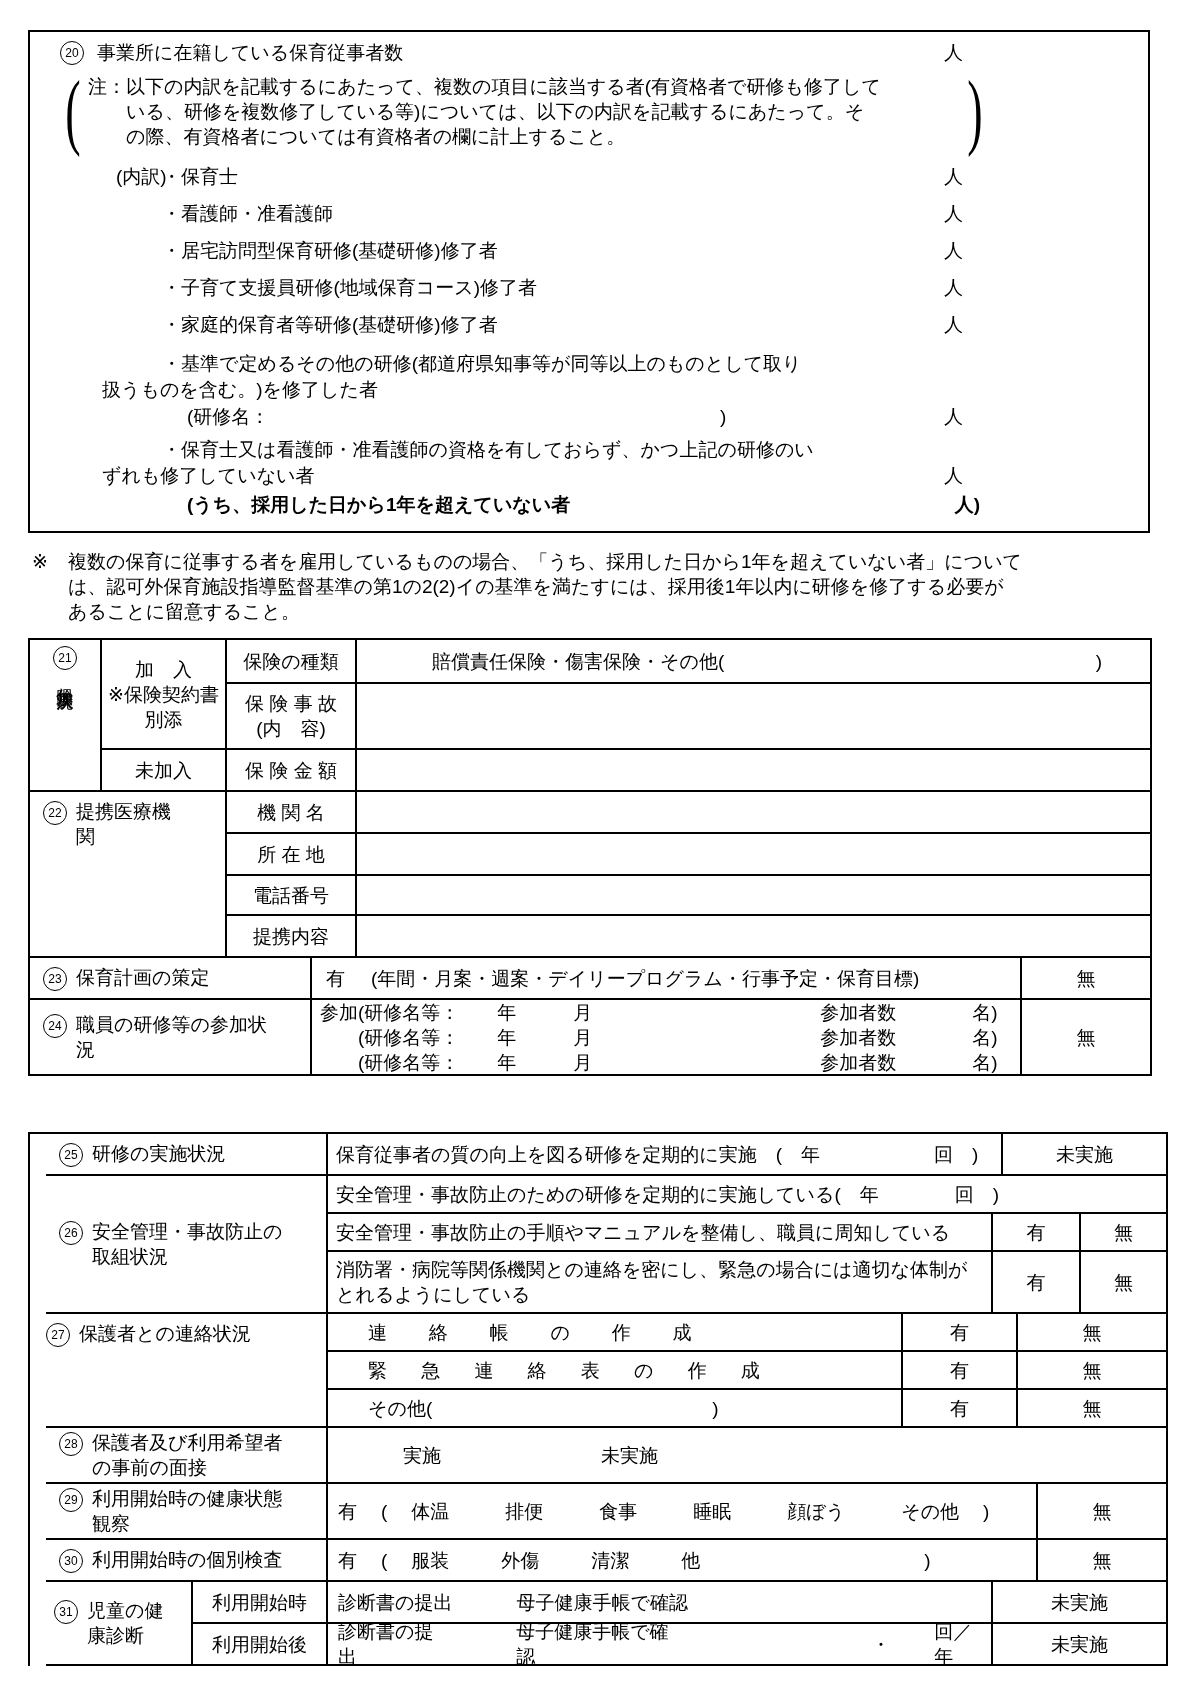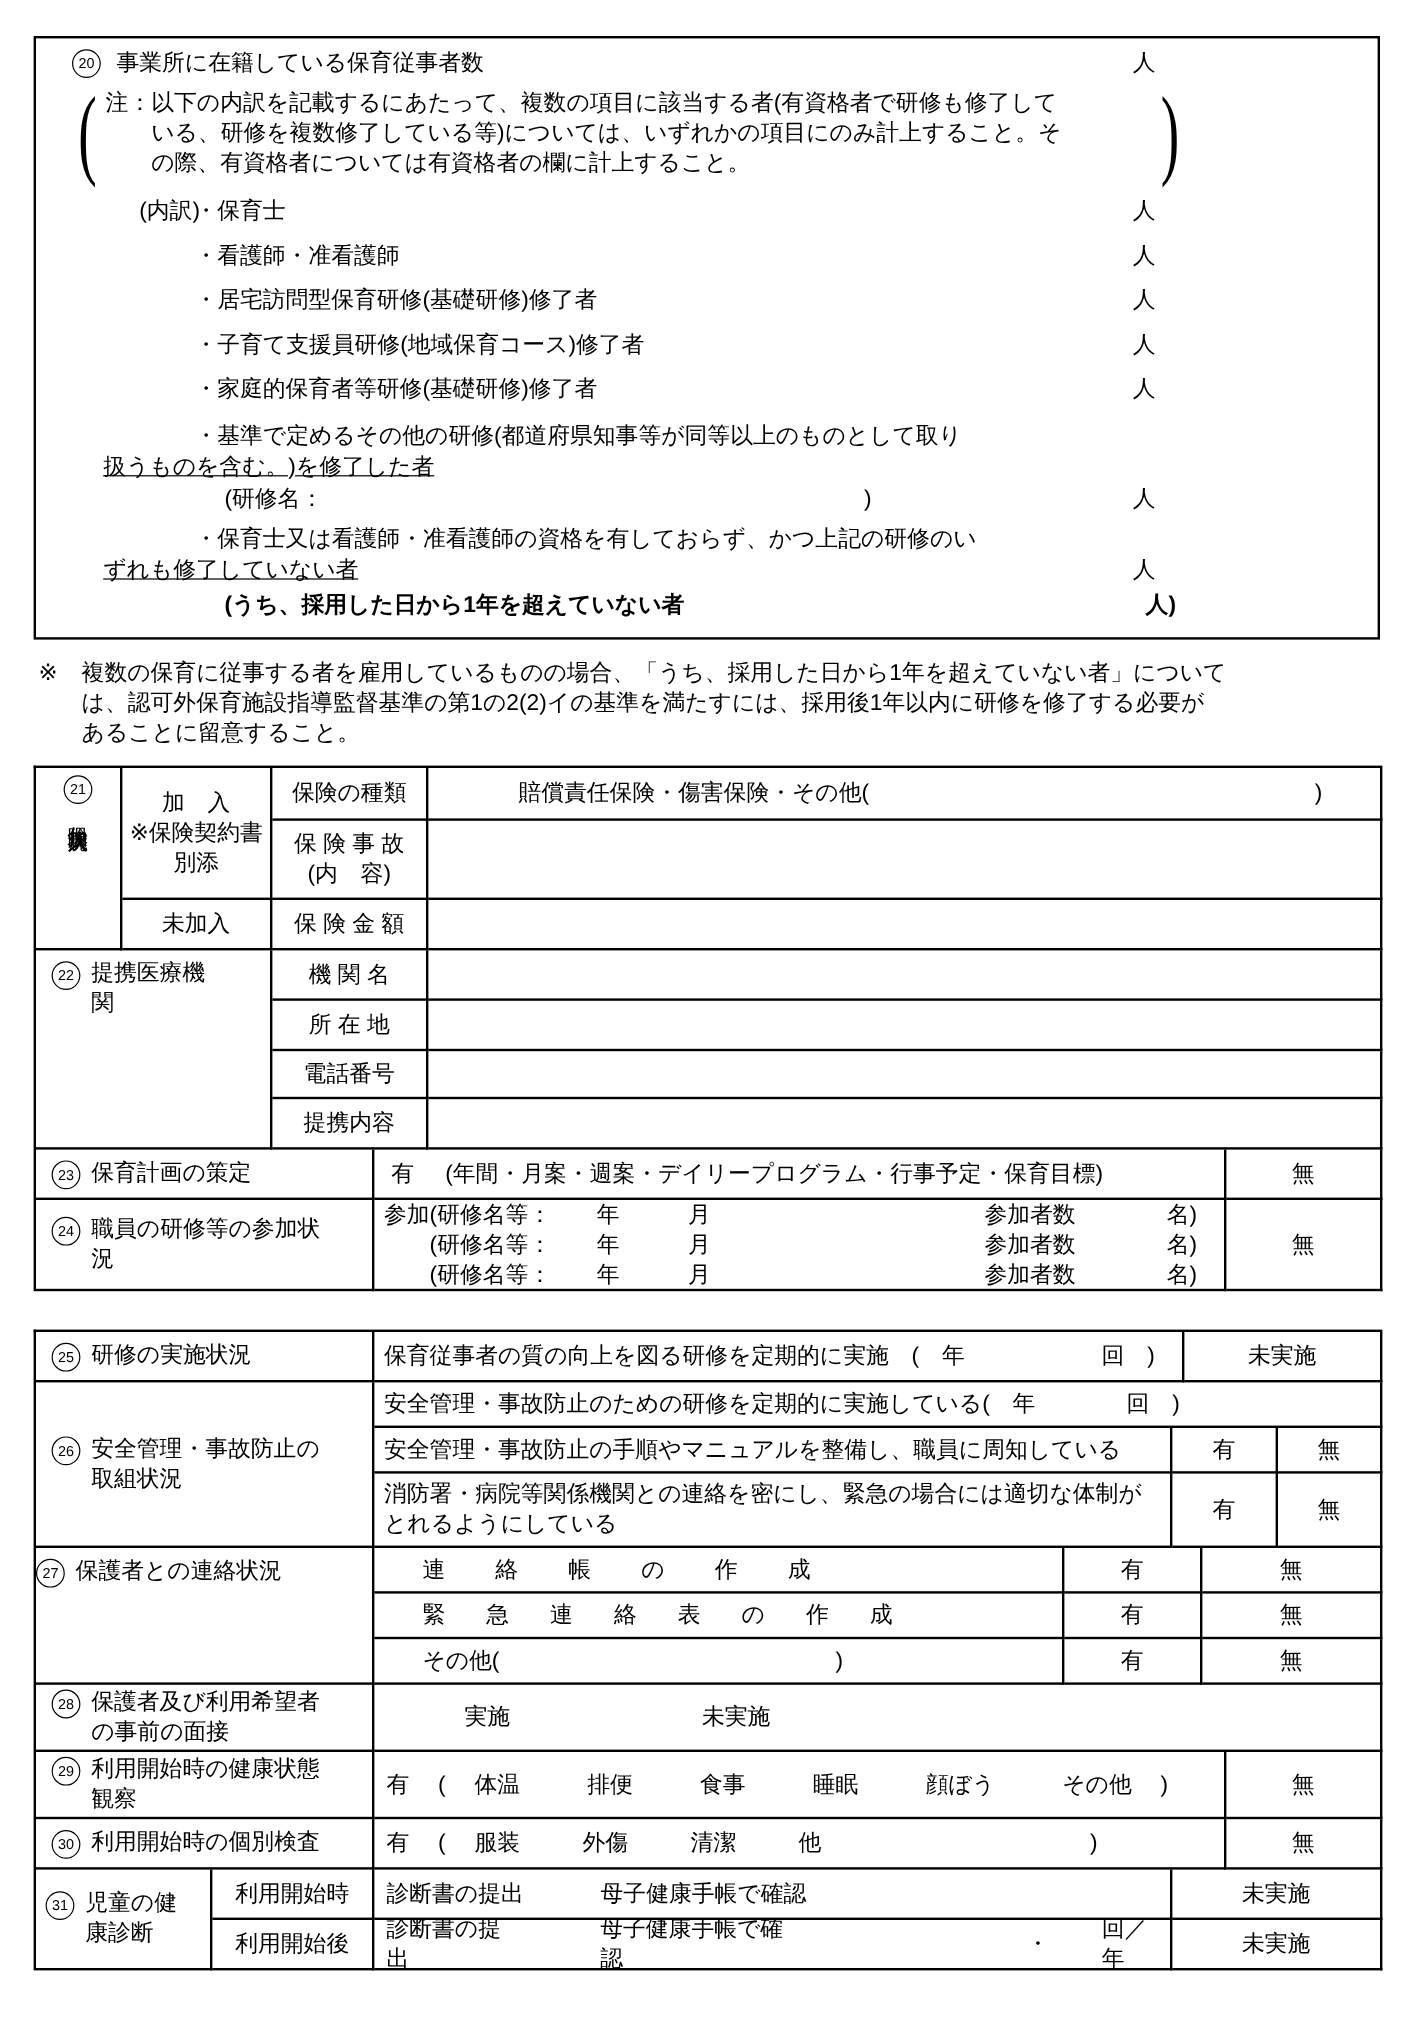--- a/index.html
+++ b/index.html
@@ -26,35 +26,35 @@
     width:30px; display:flex; align-items:center; justify-content:center;
     font-size:84px; line-height:78px; font-family:"Liberation Serif","DejaVu Serif",serif;
     transform:scaleX(.55); font-weight:400;
   }
   .notelines { width:872px; line-height:25px; }
   .nl.ind { padding-left:38px; }
   .item-row { height:37px; padding-left:132px; }
   .item-row.first { margin-top:4px; }
   .uchiwake { position:absolute; left:86px; }
   .cont-row { padding-left:132px; line-height:26px; }
-  .cont-row2 { padding-left:56px; line-height:26px;text-decoration:underline; }
+  .cont-row2 { padding-left:72px; line-height:26px; }
   .mt8 { margin-top:8px; } .mt6 { margin-top:6px; }
   .name-row { height:28px; padding-left:157px; }
   .name-close { position:absolute; left:690px; }
   .sub-row { height:28px; padding-left:157px; margin-top:2px;font-weight:bold; }
   
   .footnote { display:flex; margin:16px 0 14px 4px; line-height:25px; }
   .fnmark { width:36px; flex:none; }
   
   .grid { width:1122px; border-top:2px solid #000; border-left:2px solid #000; display:grid; box-sizing:content-box; }
   .t1 { grid-template-columns:72px 125px 85px 45px 665px 130px;
         grid-template-rows:44px 66px 42px 42px 42px 40px 42px 42px 76px; }
-  .t2 { margin-top:32px;
+  .t2 { margin-top:56px;
         grid-template-columns:147px 135px 575px 90px 10px 15px 20px 43px 87px;
-        grid-template-rows:42px 38px 38px 62px 38px 38px 38px 56px 56px 42px 42px 42px; }
+        grid-template-rows:42px 38px 38px 62px 38px 38px 38px 56px 56px 42px 42px 42px;padding-left:16px; }
   .c { border-right:2px solid #000; border-bottom:2px solid #000;
        display:flex; align-items:center; position:relative; overflow:hidden; line-height:25px; box-sizing:border-box; }
   .cc { justify-content:center; text-align:center; }
   .pad8 { padding-left:8px; }
   .colc { flex-direction:column; justify-content:center; align-items:center; }
   .coll { flex-direction:column; justify-content:center; align-items:flex-start; padding-left:8px; }
   .pair { display:flex; gap:9px; align-items:flex-start; padding-left:13px; }
   .pair .circle { margin-top:2px; }
   .top { align-items:flex-start; padding-top:7px; }
   .w205 { width:205px; word-break:break-all; }
@@ -87,21 +87,21 @@
   <div class="box20">
     <div class="row title-row">
       <span class="circle">20</span>
       <span>事業所に在籍している保育従事者数</span>
       <span class="unit u-main">人</span>
     </div>
     <div class="noteblock">
       <span class="bigparen">(</span>
       <div class="notelines">
         <div class="nl">注：以下の内訳を記載するにあたって、複数の項目に該当する者(有資格者で研修も修了して</div>
-        <div class="nl ind">いる、研修を複数修了している等)については、いずれかの項目にのみ計上すること。そ</div>
+        <div class="nl ind">いる、研修を複数修了している等)については、以下の内訳を記載するにあたって。そ</div>
         <div class="nl ind">の際、有資格者については有資格者の欄に計上すること。</div>
       </div>
       <span class="bigparen">)</span>
     </div>
 
     <div class="row item-row first">
       <span class="uchiwake">(内訳)</span>
       <span>・保育士</span>
       <span class="unit u-main">人</span>
     </div>

